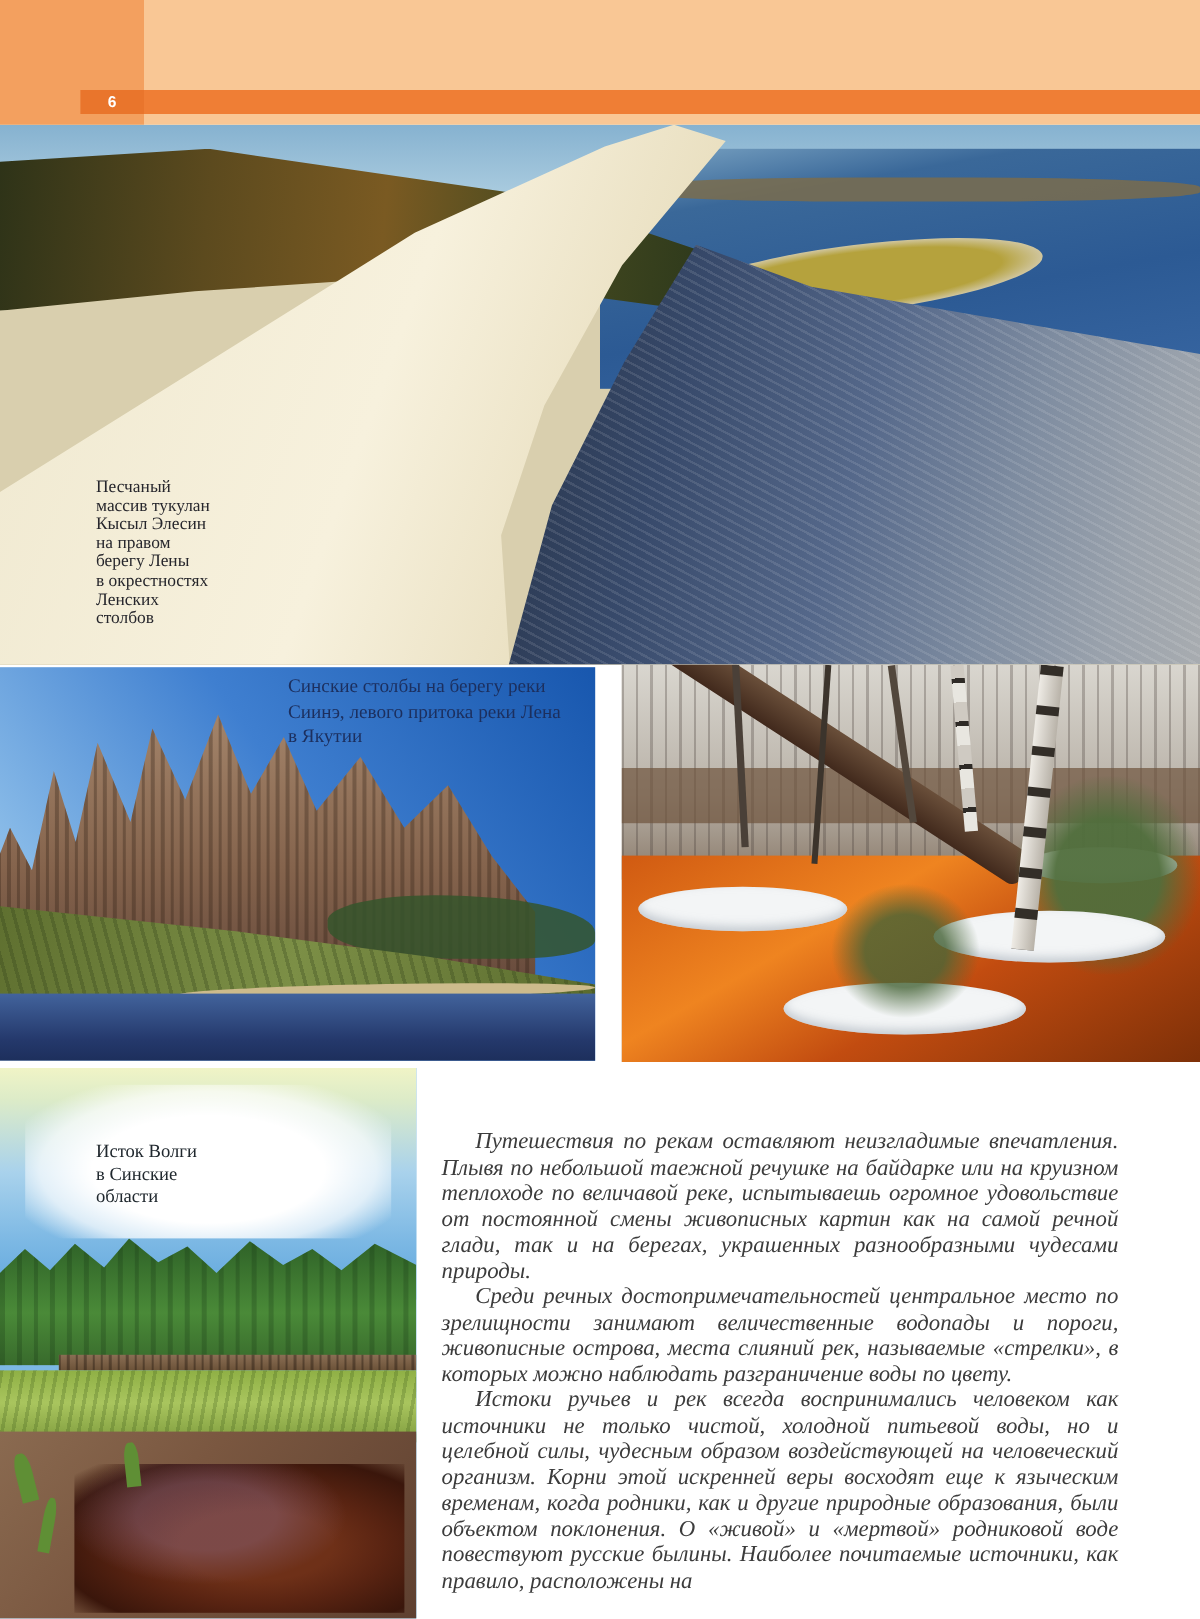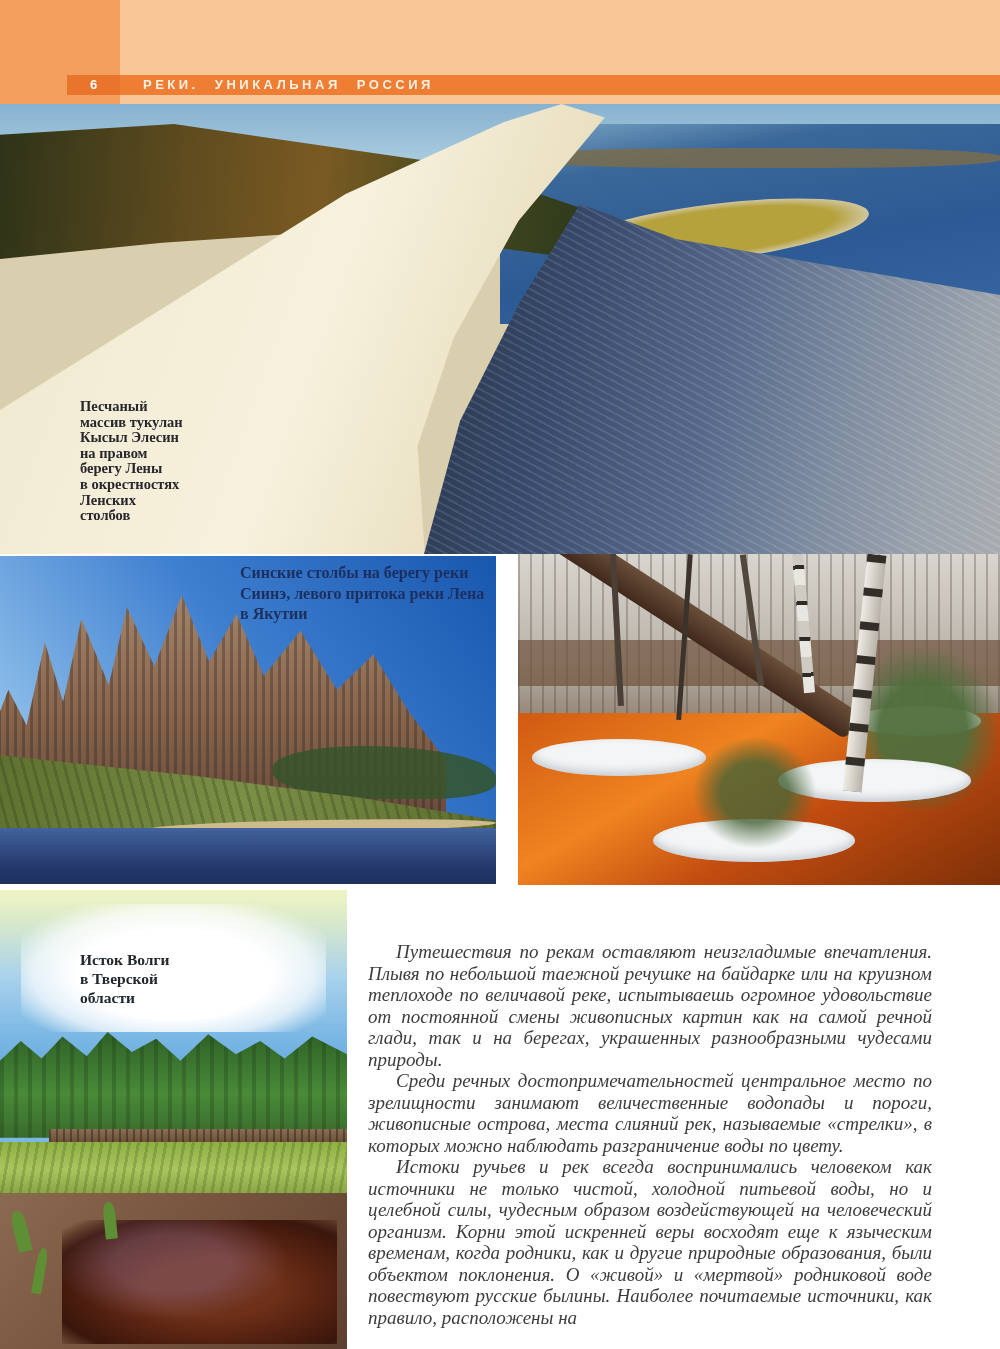--- a/index.html
+++ b/index.html
@@ -11,21 +11,21 @@
   .hdr-bar{position:absolute;left:120px;top:75px;right:0;height:20px;background:var(--orange-bar,#ef7e35);}
   .hdr-numbox{position:absolute;left:67px;top:75px;width:53px;height:20px;background:var(--orange-dark,#e9752c);
               color:#ffffff;font-family:"Liberation Sans",sans-serif;font-weight:bold;font-size:13px;
               line-height:20px;text-align:center;}
   .hdr-title{position:absolute;left:143px;top:75px;height:20px;line-height:20px;color:#fcf0e2;
              font-family:"Liberation Sans",sans-serif;font-weight:bold;font-size:13px;
              letter-spacing:3.5px;word-spacing:9px;}
   
   .ph{position:absolute;overflow:hidden;}
   .ly{position:absolute;}
-  .cap{position:absolute;white-space:pre-line;font-weight:bold;}
+  .cap{position:absolute;white-space:pre-line;font-weight:normal;}
   .cap1{left:80px;top:399px;font-size:14.5px;line-height:15.6px;color:#26262c;}
   .cap2{left:240px;top:563px;font-size:16px;line-height:20.5px;color:#1c2f5e;}
   .cap4{left:80px;top:950px;font-size:15.5px;line-height:19px;color:#20282e;}
   .cap3{position:absolute;left:518px;top:891px;width:420px;white-space:pre-line;
         font-weight:bold;font-size:17px;line-height:21.5px;color:#1e1e24;}
   
   .photoA{left:0;top:104px;width:1000px;height:450px;background:#d9cfae;}
   .pa-sky{left:0;top:0;width:100%;height:78px;background:linear-gradient(#86b2d0,#b6d4e4);}
   .pa-river{left:50%;top:20px;right:0;height:200px;
             background:linear-gradient(170deg,#7fa8c6 0%,#3a6899 22%,#2c5a94 60%,#3866a2 100%);}
@@ -124,21 +124,20 @@
 </style>
 </head>
 <body>
 
 <div class="page">
 
   <div class="hdr">
     <div class="hdr-strip"></div>
     <div class="hdr-bar"></div>
     <div class="hdr-numbox">6</div>
-    <div class="hdr-title">РЕКИ. УНИКАЛЬНАЯ РОССИЯ</div>
   </div>
 
   <div class="ph photoA">
     <div class="ly pa-sky"></div>
     <div class="ly pa-river">
       <div class="ly pa-shore"></div>
       <div class="ly pa-island"></div>
     </div>
     <div class="ly pa-forest"></div>
     <div class="ly pa-dune"></div>
@@ -188,21 +187,21 @@
     <div class="ly pd-forest"></div>
     <div class="ly pd-board"></div>
     <div class="ly pd-meadow"></div>
     <div class="ly pd-mud"></div>
     <div class="ly pd-puddle"></div>
     <div class="ly pd-grass pd-g1"></div>
     <div class="ly pd-grass pd-g2"></div>
     <div class="ly pd-grass pd-g3"></div>
   </div>
   <div class="cap cap4">Исток Волги
-в Тверской
+в Синские
 области</div>
 
   <div class="bodycol">
     <p>Путешествия по рекам оставляют неизгладимые впечатления. Плывя по небольшой таежной речушке на байдарке или на круизном теплоходе по величавой реке, испытываешь огромное удовольствие от постоянной смены живописных картин как на самой речной глади, так и на берегах, украшенных разнообразными чудесами природы.</p>
     <p>Среди речных достопримечательностей центральное место по зрелищности занимают величественные водопады и пороги, живописные острова, места слияний рек, называемые «стрелки», в которых можно наблюдать разграничение воды по цвету.</p>
     <p>Истоки ручьев и рек всегда воспринимались человеком как источники не только чистой, холодной питьевой воды, но и целебной силы, чудесным образом воздействующей на человеческий организм. Корни этой искренней веры восходят еще к языческим временам, когда родники, как и другие природные образования, были объектом поклонения. О «живой» и «мертвой» родниковой воде повествуют русские былины. Наиболее почитаемые источники, как правило, расположены на</p>
   </div>
 
 </div>
 

